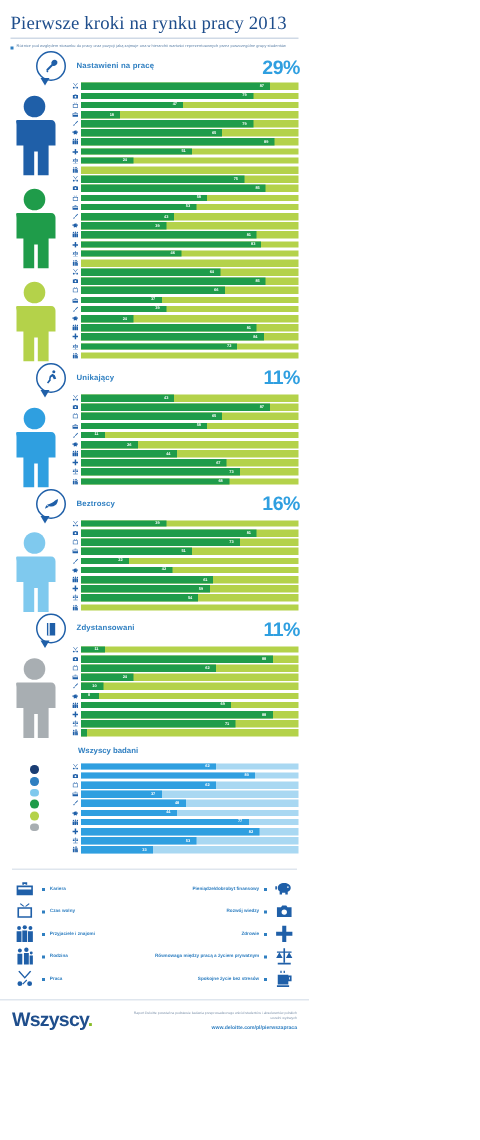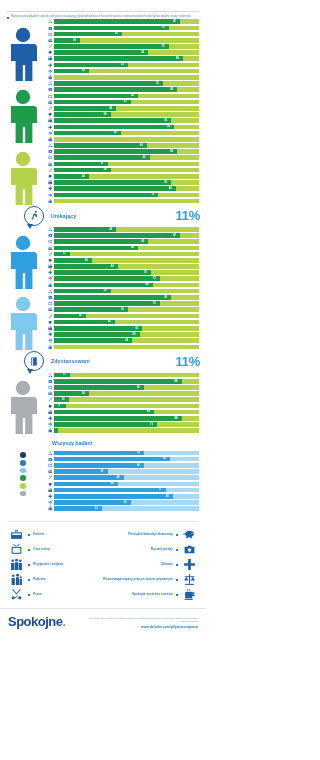--- a/index.html
+++ b/index.html
@@ -105,29 +105,43 @@
   .foot-right { margin-left:auto; text-align:right; }
   .foot-note { font-size:2.3px; color:#7f93ab; line-height:3px; max-width:110px; }
   .foot-url { font-size:3.4px; font-weight:bold; color:#2f7fc1; margin-top:2px; }
 </style>
 </head>
 <body>
 
 <div class="page">
 
   <div class="header">
+    <div class="title">Pierwsze kroki na rynku pracy 2013</div>
     <div class="rule"></div>
     <div class="subtitle-row">
       <div class="sq"></div>
       <div class="subtitle">Różnice pod względem stosunku do pracy oraz pozycji jaką zajmuje ona w hierarchii wartości reprezentowanych przez poszczególne grupy studentów</div>
     </div>
   </div>
 
   <div id="personas-host">
       <div class="persona">
+        <div class="p-head">
+          <span class="bubble">
+            <span class="circ">
+              <svg width="11" height="11" viewBox="0 0 24 24" fill="#1f5fa8">
+                <path d="M20 4a5 5 0 01-6.4 6.4L6 18l-2-2 7.6-7.6A5 5 0 0118 2z"></path>
+                <path d="M4.5 17.5l2 2" stroke="#1f5fa8" stroke-width="2"></path>
+              </svg>
+            </span>
+            <span class="tail"></span>
+          </span>
+          <span class="p-label">Nastawieni na pracę</span>
+          <span class="p-pct">29%</span>
+        </div>
         <div class="p-body">
           <span class="figure">
             <svg width="34" height="54" viewBox="0 0 34 54" fill="#1f5fa8">
               <circle cx="17" cy="8" r="7.2"></circle>
               <path d="M6 17h22c2 0 3 1.4 3 3.2V34h-4.6v20h-7.2V38h-2.4v16H9.6V34H5V20.2C5 18.4 4 17 6 17z"></path>
             </svg>
           </span>
           <span class="chart">
             <div class="row">
               <span class="row-icon">
@@ -673,20 +687,34 @@
               </span>
               <span class="track" style="background:#b4d24a">
                 <span class="fill" style="width:68%;background:#1f9c4a"></span>
                 <span class="val" style="left:calc(68% - 7px)">68</span>
               </span>
             </div>
           </span>
         </div>
       </div>
       <div class="persona">
+        <div class="p-head">
+          <span class="bubble">
+            <span class="circ">
+              <svg width="11" height="11" viewBox="0 0 24 24" fill="#1f5fa8">
+                <path d="M21 6c-2 0-3 1-4.5 2.5C14 11 10 13 5 14c3 3 8 4 12 1 3-2 4-6 4-9z"></path>
+                <circle cx="18.5" cy="5.5" r=".9" fill="#fff"></circle>
+                <path d="M4 15l-2 5 6-3z"></path>
+              </svg>
+            </span>
+            <span class="tail"></span>
+          </span>
+          <span class="p-label">Beztroscy</span>
+          <span class="p-pct">16%</span>
+        </div>
         <div class="p-body">
           <span class="figure">
             <svg width="34" height="54" viewBox="0 0 34 54" fill="#7fc9ee">
               <circle cx="17" cy="8" r="7.2"></circle>
               <path d="M6 17h22c2 0 3 1.4 3 3.2V34h-4.6v20h-7.2V38h-2.4v16H9.6V34H5V20.2C5 18.4 4 17 6 17z"></path>
             </svg>
           </span>
           <span class="chart">
             <div class="row">
               <span class="row-icon">
@@ -1225,20 +1253,20 @@
                 <path d="M3 20h15v2H3z"></path>
                 <path d="M8 2v3M12 2v3" stroke="#1f5fa8" stroke-width="1.6"></path>
               </svg>
             </span>
           </span>
         </div>
       </div>
   </div>
 
   <div class="footer">
-    <div class="logo"><span>Spokojne</span><span class="dot-g">.</span></div>
+    <div class="logo"><span>Wszyscy</span><span class="dot-g">.</span></div>
     <div class="foot-right">
       <div class="foot-note">Raport Deloitte powstał na podstawie badania przeprowadzonego wśród studentów i absolwentów polskich uczelni wyższych</div>
       <div class="foot-url">www.deloitte.com/pl/pierwszapraca</div>
     </div>
   </div>
 
 </div>
 
 </body></html>

